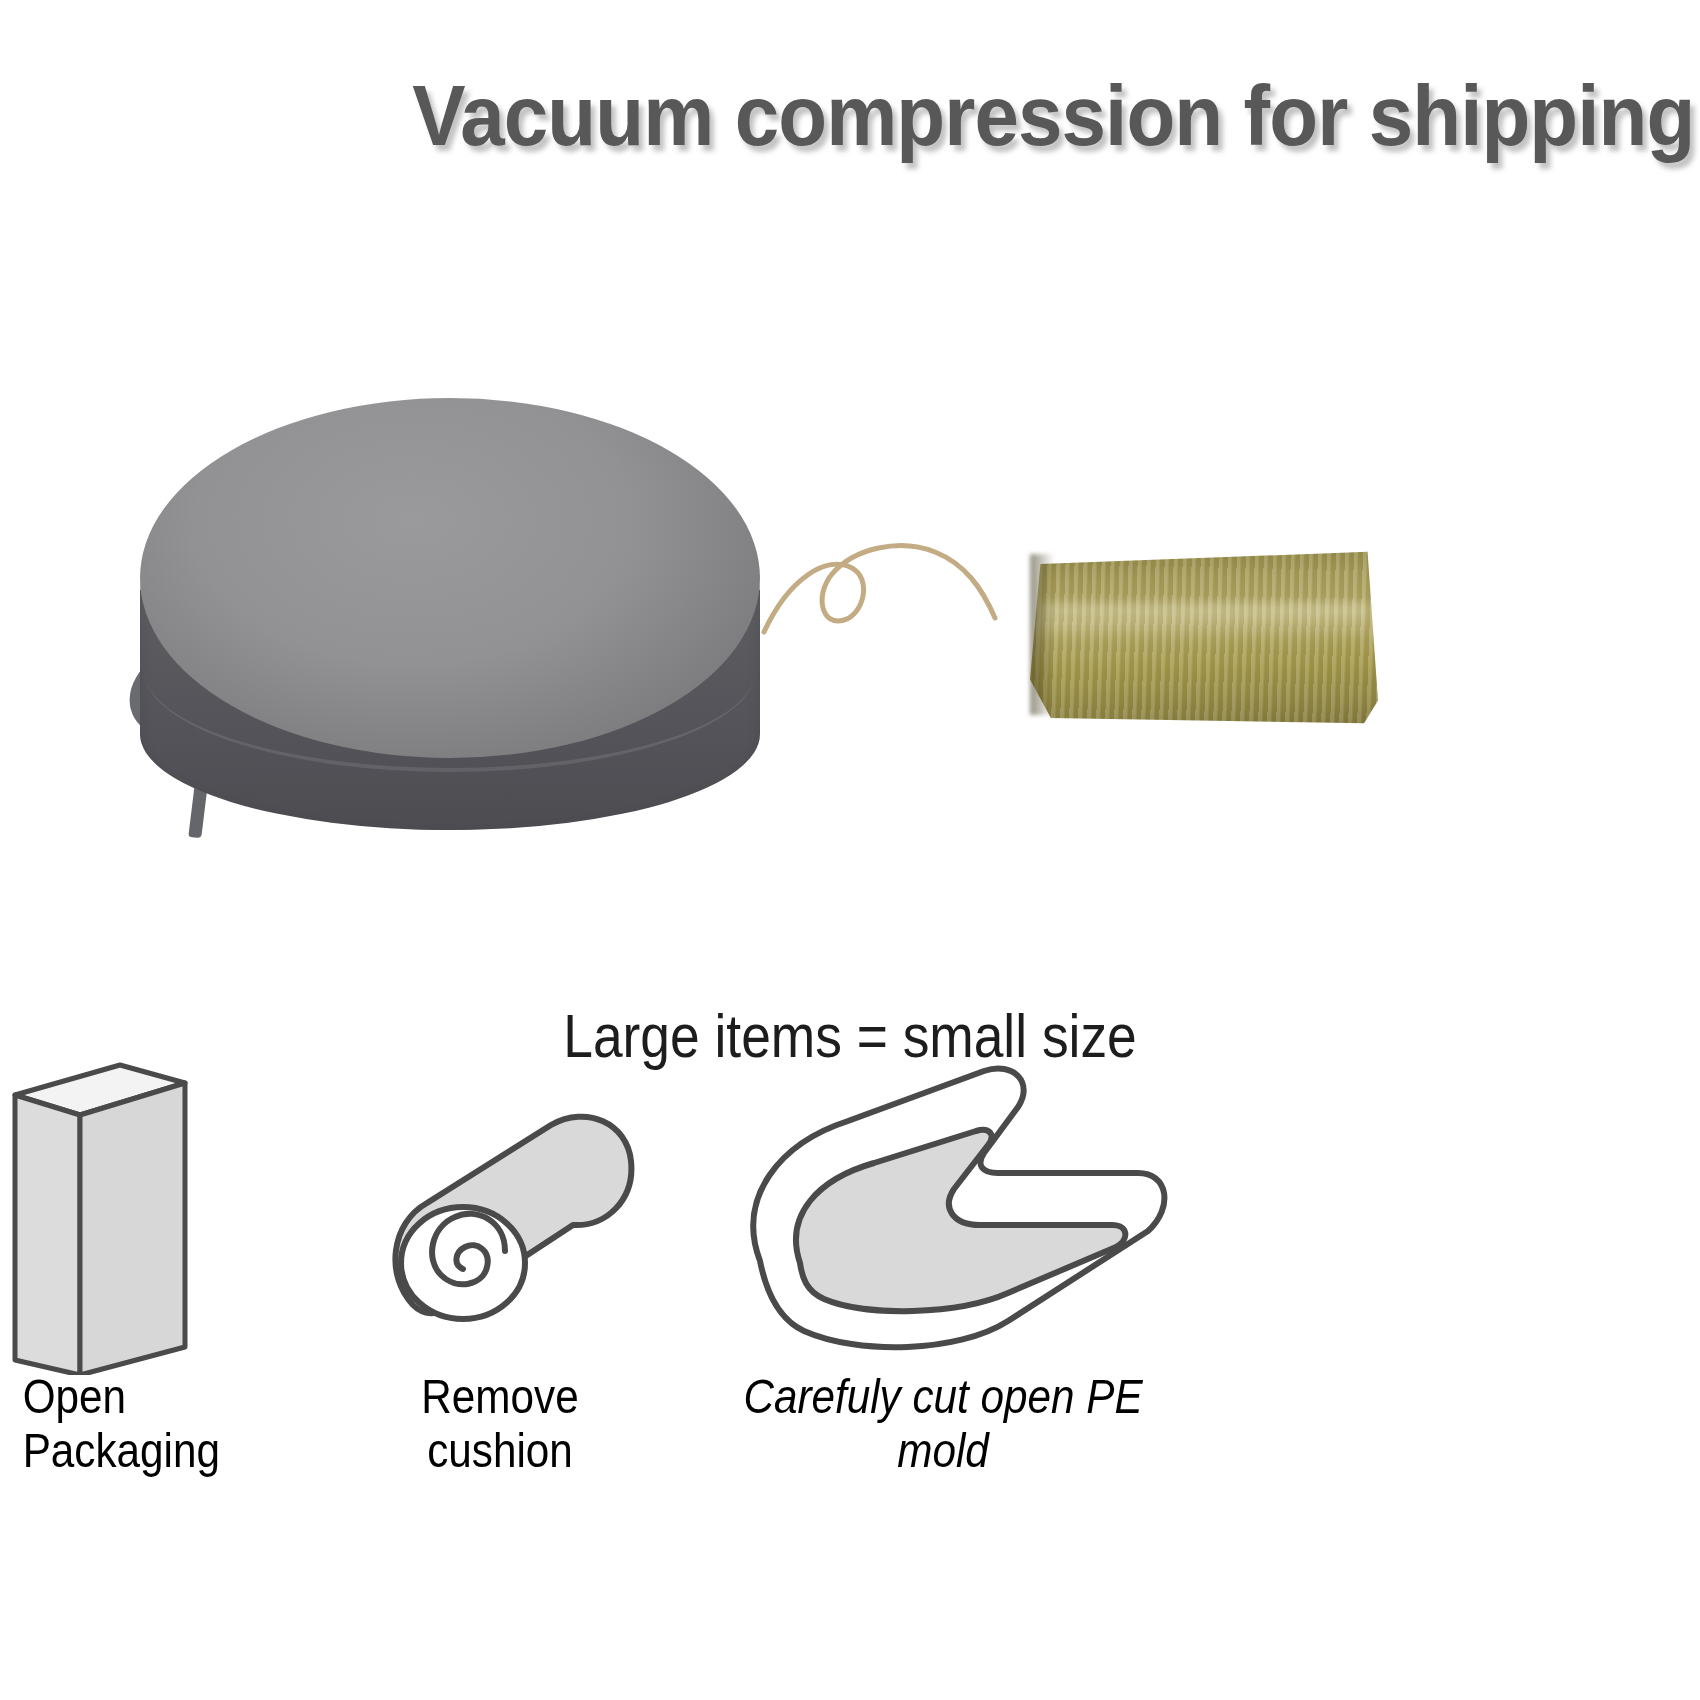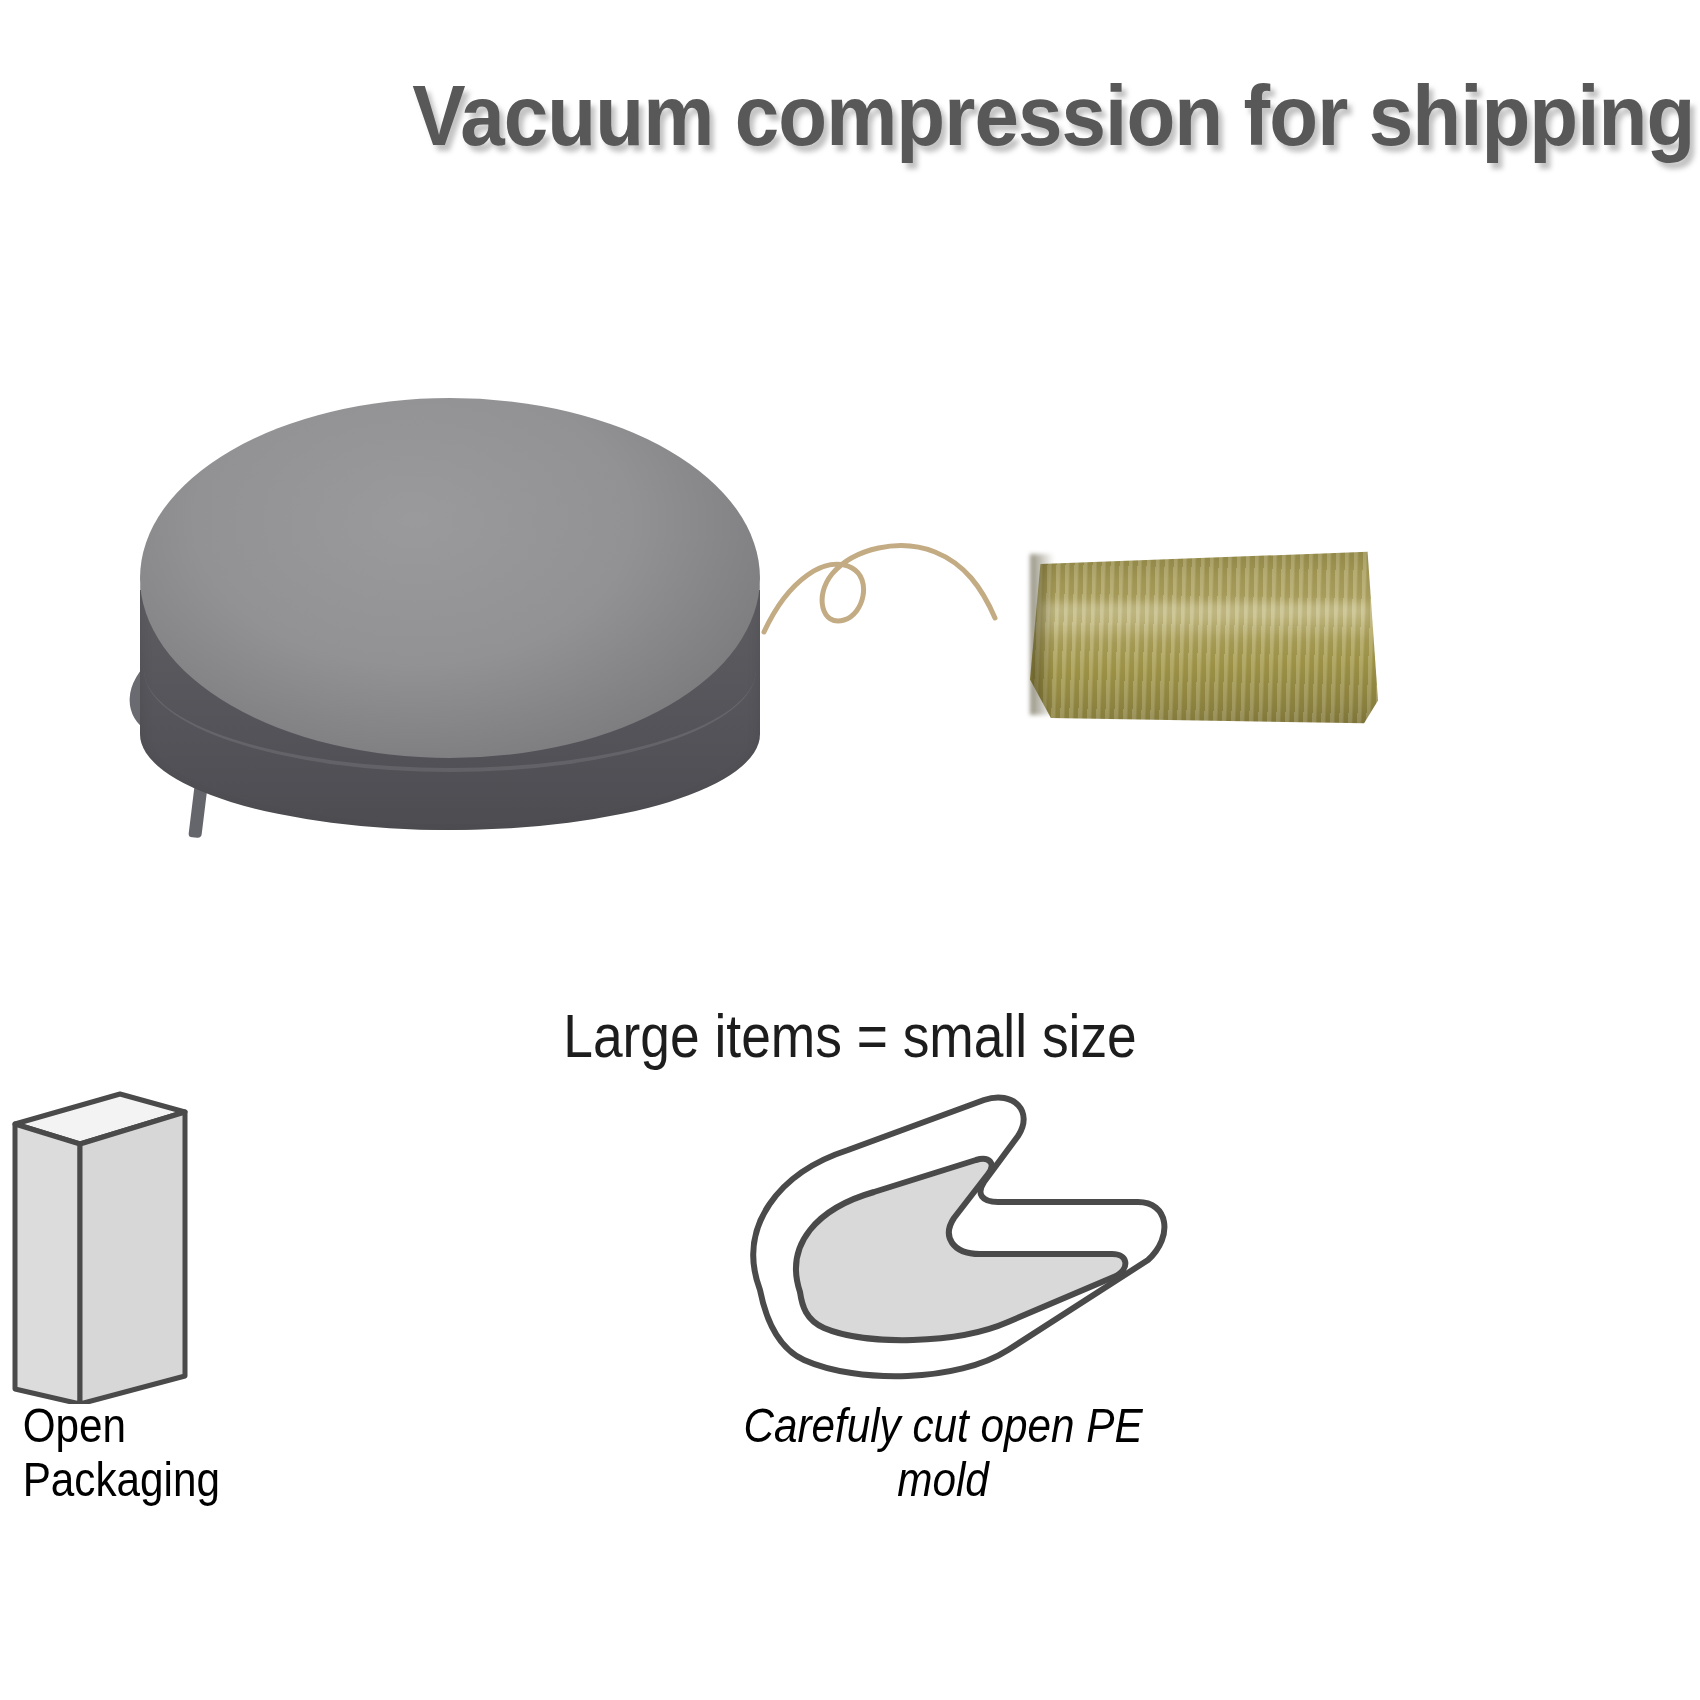--- a/index.html
+++ b/index.html
@@ -185,21 +185,21 @@
     font-weight: normal;
     color: #1d1d1d;
     transform: scaleX(0.86);
     letter-spacing: 0px;
     white-space: nowrap;
   }
 
   
   #steps {
     position: absolute;
-    top: 1004px;
+    top: 975px;
     left: 0;
     width: 1700px;
     height: 480px;
   }
   .step {
     position: absolute;
     top: 0;
     height: 480px;
   }
   .step-art {
@@ -267,20 +267,28 @@
 
   <div class="step" id="step-1">
     <svg class="step-art" viewBox="0 0 290 400" preserveAspectRatio="xMidYMax meet">
       <polygon points="15,120 120,90 185,108 80,140" fill="#f3f3f3" stroke="#4a4a4a" stroke-width="5" stroke-linejoin="round"></polygon>
       <polygon points="15,120 80,140 80,400 15,385" fill="#dcdcdc" stroke="#4a4a4a" stroke-width="5" stroke-linejoin="round"></polygon>
       <polygon points="80,140 185,108 185,372 80,400" fill="#d7d7d7" stroke="#4a4a4a" stroke-width="5" stroke-linejoin="round"></polygon>
     </svg>
     <div class="step-label">Open Packaging</div>
   </div>
 
+  <div class="step" id="step-2">
+    <svg class="step-art" viewBox="0 0 290 400" preserveAspectRatio="xMidYMax meet">
+      <path d="M58 330 C 30 300, 36 248, 72 228 L 196 150 C 232 130, 272 148, 276 186 C 280 224, 252 252, 218 250 L 96 330 C 82 342, 68 340, 58 330 Z" fill="#d9d9d9" stroke="#4a4a4a" stroke-width="6" stroke-linejoin="round"></path>
+      <ellipse cx="108" cy="288" rx="62" ry="56" fill="#ffffff" stroke="#4a4a4a" stroke-width="6"></ellipse>
+      <path d="M150 276 C 150 246, 122 232, 100 242 C 76 252, 70 284, 86 300 C 102 316, 128 310, 132 292 C 136 276, 122 266, 110 272 C 100 277, 98 290, 108 294" fill="none" stroke="#4a4a4a" stroke-width="6" stroke-linecap="round"></path>
+    </svg>
+    <div class="step-label">Remove cushion</div>
+  </div>
 
   <div class="step" id="step-3">
     <svg class="step-art" viewBox="0 0 470 400" preserveAspectRatio="xMidYMax meet">
       <path d="M52 286 C 28 222, 72 168, 140 146 L 276 96 C 306 86, 326 108, 310 132 L 276 178 C 268 190, 274 198, 290 198 L 430 198 C 460 198, 466 232, 440 256 L 300 346 C 250 378, 150 380, 96 356 C 70 344, 58 316, 52 286 Z" fill="#ffffff" stroke="#4a4a4a" stroke-width="6" stroke-linejoin="round"></path>
       <path d="M92 288 C 76 240, 110 204, 166 188 L 268 156 C 282 152, 288 160, 280 170 L 246 214 C 234 232, 244 250, 272 250 L 404 250 C 420 250, 422 264, 408 272 L 300 318 C 250 340, 158 342, 116 324 C 98 316, 94 302, 92 288 Z" fill="#d9d9d9" stroke="#4a4a4a" stroke-width="6" stroke-linejoin="round"></path>
     </svg>
     <div class="step-label">Carefuly cut open PE mold</div>
   </div>
 
 

